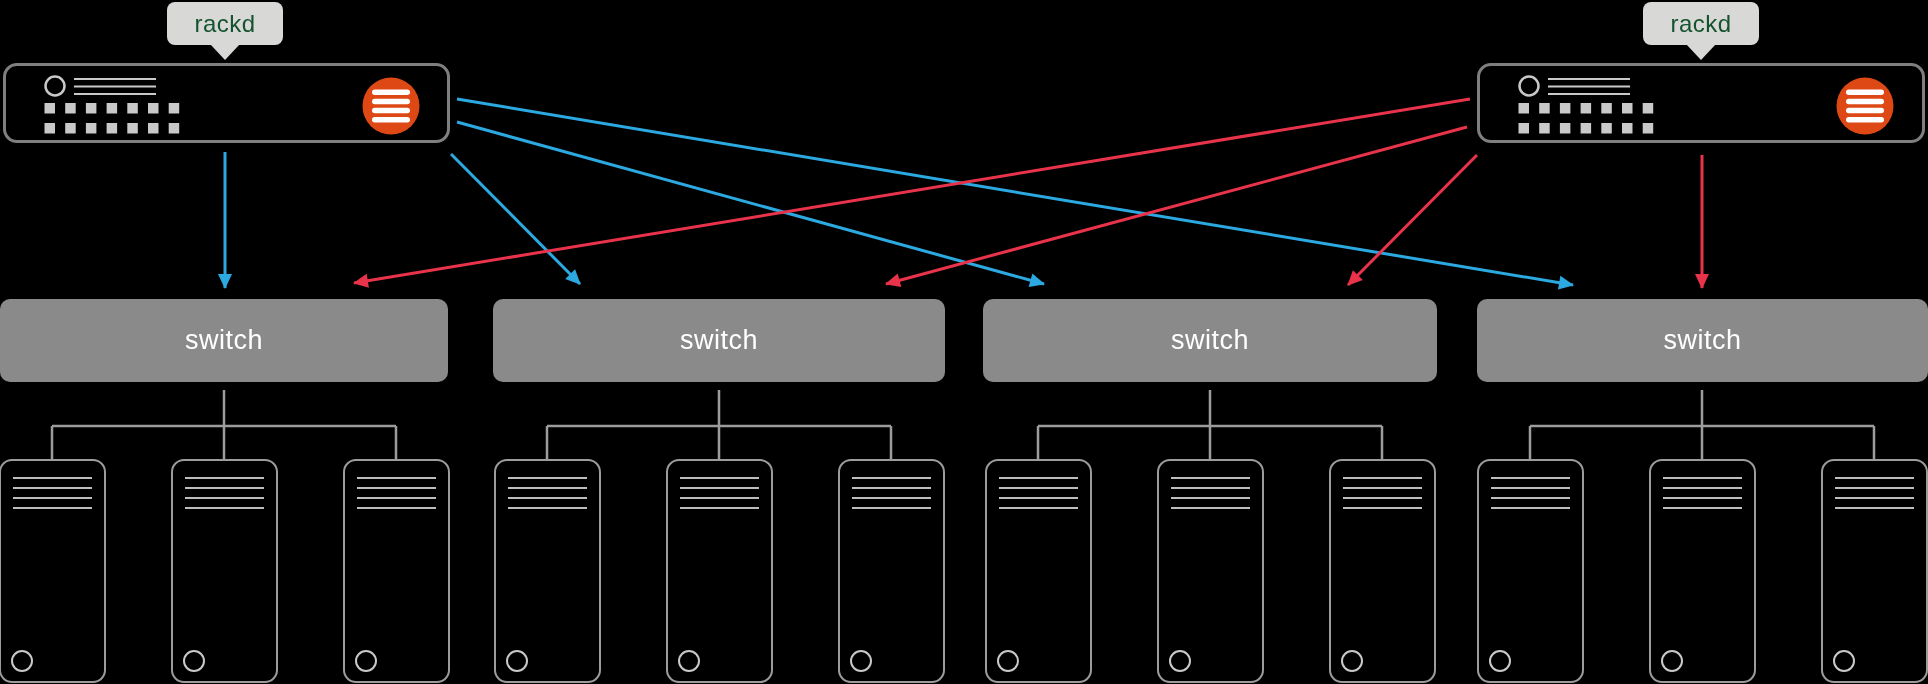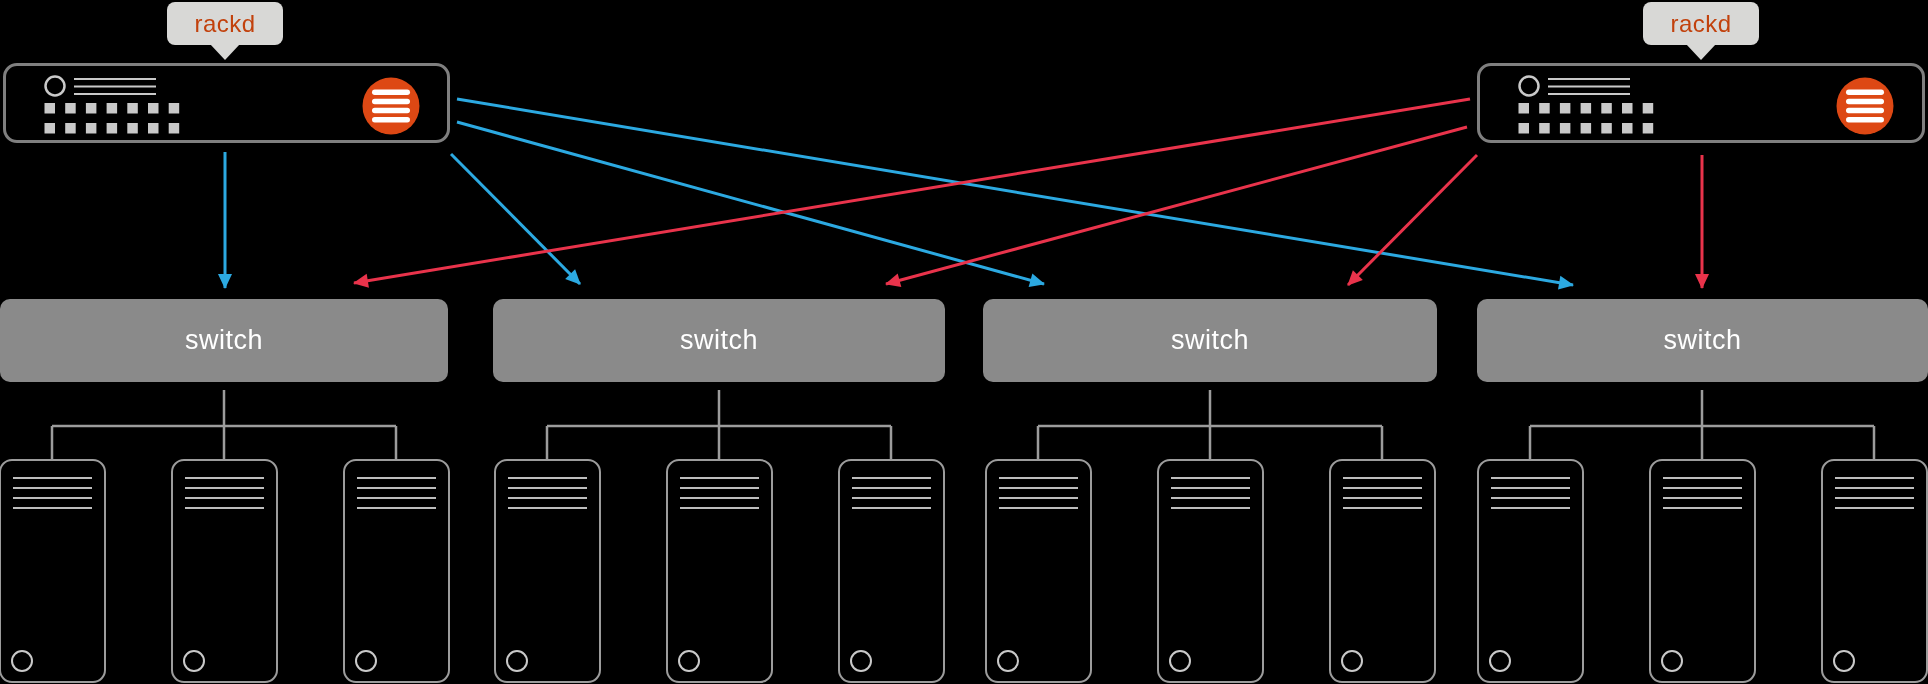--- a/index.html
+++ b/index.html
@@ -2,21 +2,21 @@
 <html><head>
 <meta charset="utf-8">
 <style>
   html,body{margin:0;padding:0;background:#000;}
   .canvas{position:relative;width:1928px;height:684px;background:#000;overflow:hidden;
           font-family:"Liberation Sans", sans-serif;}
   #lines-svg{position:absolute;left:0;top:0;width:1928px;height:684px;}
   .appliance{position:absolute;border:3px solid #7f7f7f;border-radius:14px;box-sizing:border-box;background:#000;}
   .appliance svg{position:absolute;left:0;top:0;}
   .tooltip{position:absolute;background:#D8D8D6;border-radius:8px;display:flex;align-items:center;justify-content:center;}
-  .tooltip-text{font-size:24px;color:#c2410c;letter-spacing:0.5px;}
+  .tooltip-text{font-size:24px;color:#14532d;letter-spacing:0.5px;}
   .tooltip-pointer{position:absolute;left:50%;bottom:-15px;margin-left:-15px;width:0;height:0;
           border-left:15px solid transparent;border-right:15px solid transparent;border-top:16px solid #D8D8D6;}
   .switchbox{position:absolute;background:#8A8A8A;border-radius:10px;display:flex;align-items:center;justify-content:center;}
   .switch-label{font-size:27px;color:#fff;letter-spacing:0.5px;}
   .server{position:absolute;border:2.5px solid #9C9C9C;border-radius:13px;box-sizing:border-box;background:#000;}
   .sline{position:absolute;left:12px;right:12px;height:2px;background:#BDBDBD;}
   .scircle{position:absolute;width:18px;height:18px;border:2.5px solid #C9C9C9;border-radius:50%;box-sizing:content-box;}
 </style>
 </head>
 <body>

